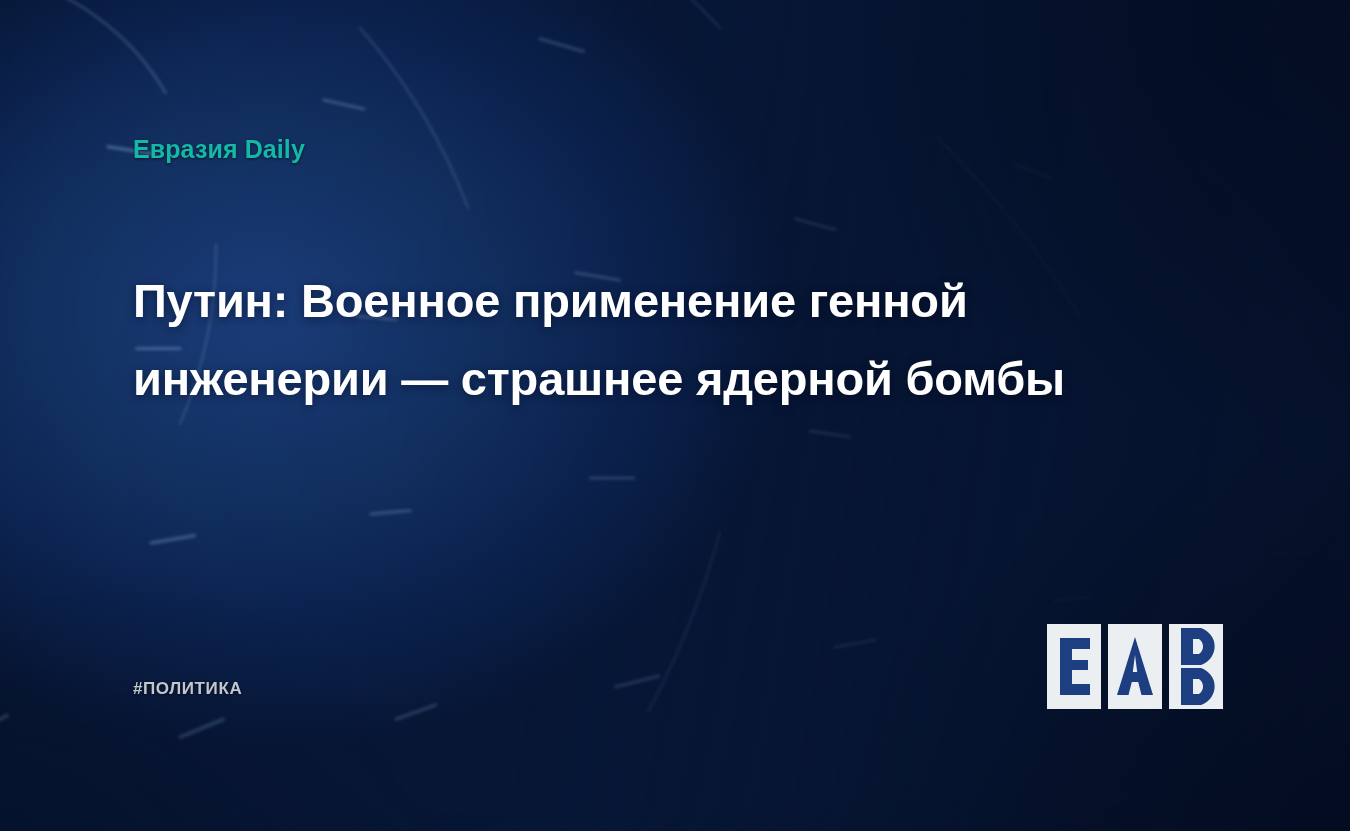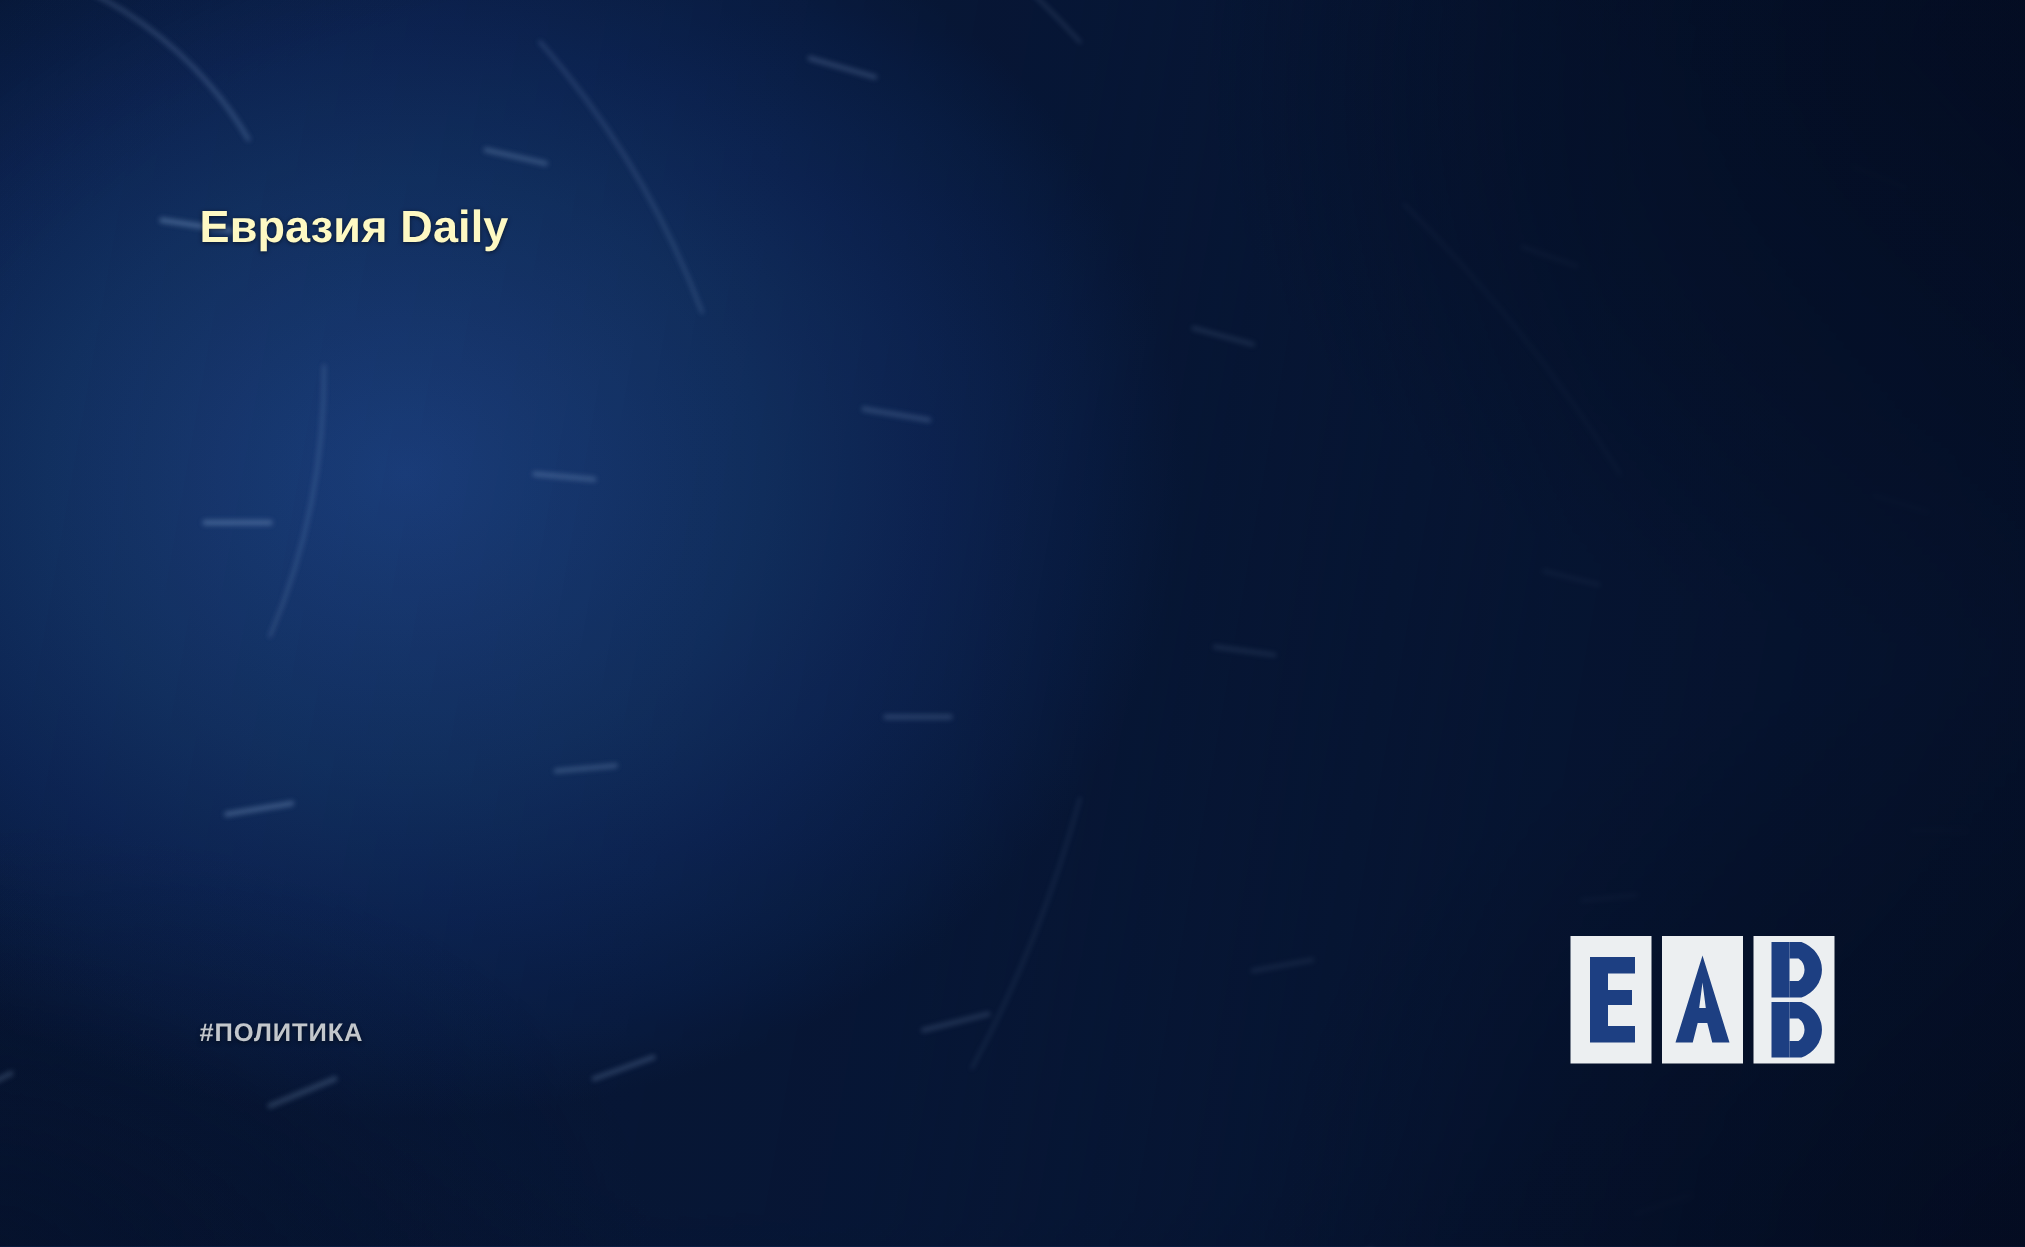--- a/index.html
+++ b/index.html
@@ -58,24 +58,24 @@
        rgba(0,0,0,0) 52%, rgba(3,10,28,0.30) 82%, rgba(2,8,22,0.58) 100%);
   }
 
   
   .content { position: absolute; inset: 0; }
 
   .brand {
     position: absolute;
     left: 133px;
     top: 135px;
-    font-size: 30px;
+    font-size: 25px;
     font-weight: 700;
     letter-spacing: 0.1px;
-    color: #fef9c3;
+    color: #14b8a6;
     text-shadow: 0 1px 3px rgba(0,0,0,0.55);
     white-space: nowrap;
     text-align: right;
   }
 
   .headline {
     position: absolute;
     left: 133px;
     top: 262px;
     width: 1090px;
@@ -264,20 +264,21 @@
   </div>
 
   <div class="bg-dark-right"></div>
   <div class="bg-corner-dark"></div>
   <div class="vignette"></div>
 
   <div class="content">
 
     <div class="brand">Евразия Daily</div>
 
+    <div class="headline">Путин: Военное применение генной инженерии — страшнее ядерной бомбы</div>
 
     <div class="hashtag">#ПОЛИТИКА</div>
 
     <div class="ead">
       <div class="ead-sq s1">
         <svg class="ead-glyph" viewBox="0 0 54 85" xmlns="http://www.w3.org/2000/svg">
           <path d="M13 14 H43 V25 H25 V36 H41 V46 H25 V60 H43 V71 H13 Z" fill="#1d3f82"></path>
         </svg>
       </div>
 

